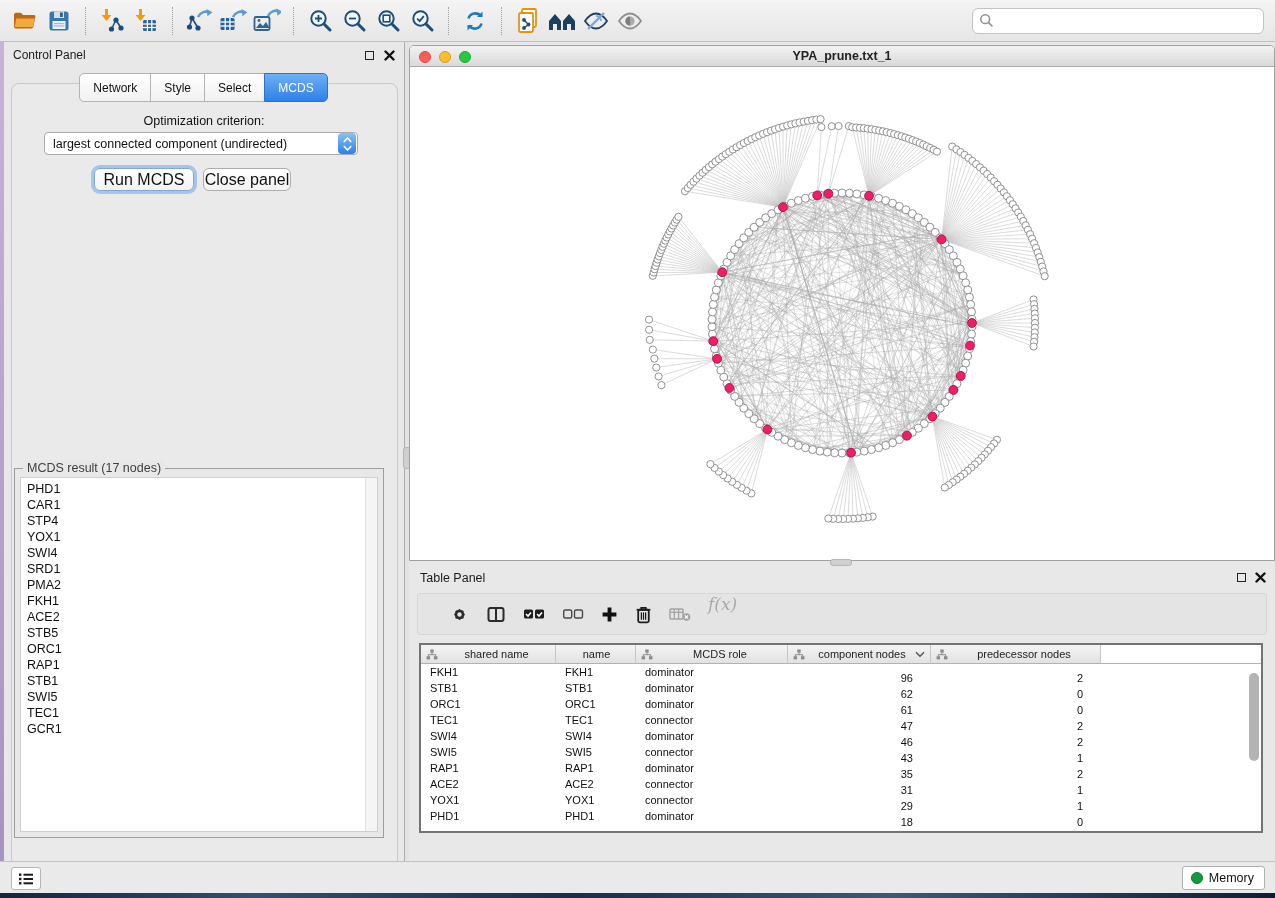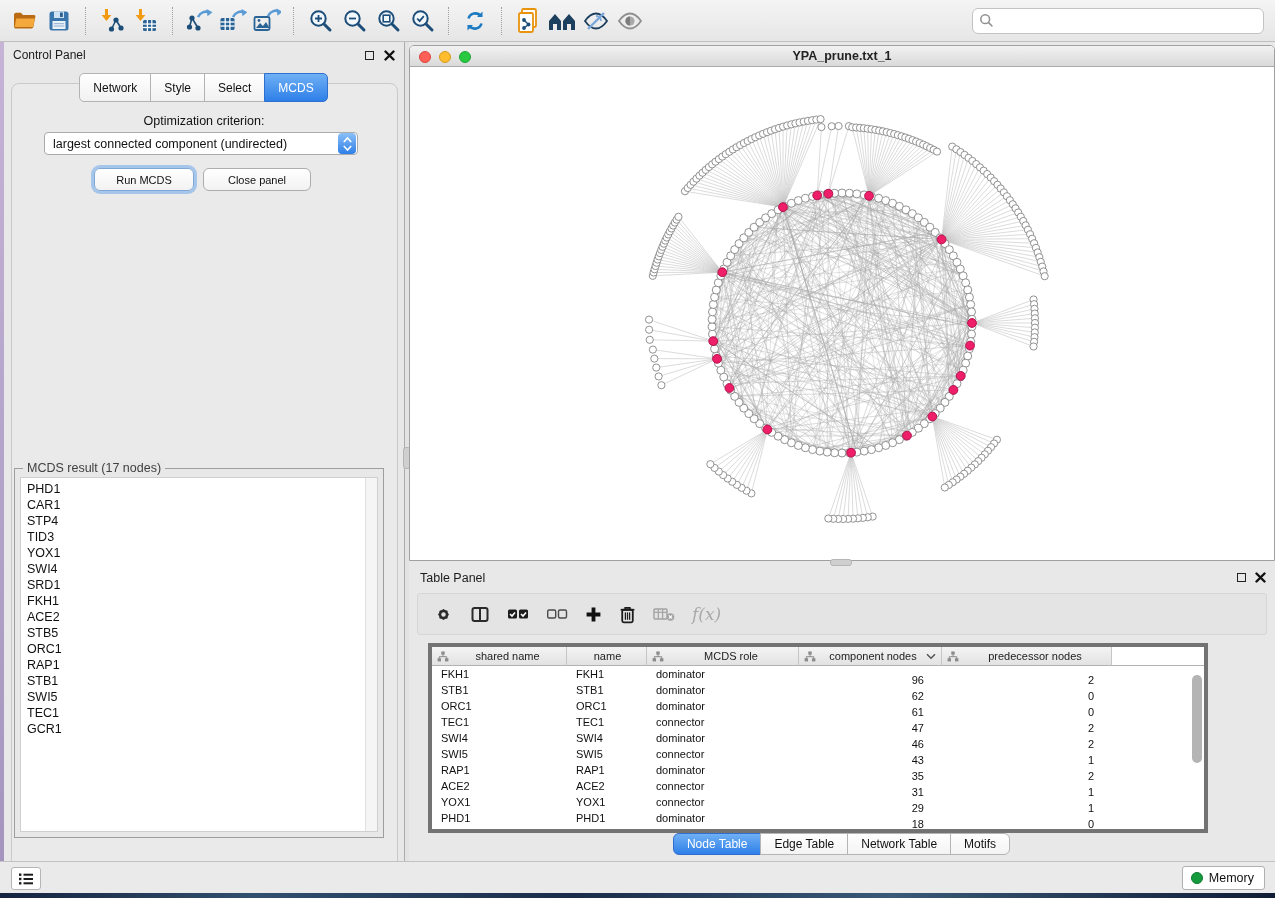--- a/index.html
+++ b/index.html
@@ -36,24 +36,24 @@
   .seg-tab.sel { background:linear-gradient(#6fb0f5,#2e7fe8); border-color:#2f6fce; color:#fff; }
   .cp-content-border { position:absolute; left:7px; top:41px; width:387px; height:801px;
       border:1px solid #c9c9c9; border-radius:8px; background:#eaeaea; }
   .opt-label { position:absolute; left:0; top:72px; width:100%; text-align:center; font-size:12.5px; color:#111; }
   .dropdown { position:absolute; left:40px; top:90px; width:314px; height:23px; background:#fff;
       border:1px solid #ababab; border-radius:4px; display:flex; align-items:center; }
   .dropdown .dd-text { flex:1; font-size:12.5px; color:#111; padding-left:8px; white-space:nowrap; overflow:hidden; }
   .dd-stepper { width:18px; height:21px; border-radius:4px; margin-right:1px;
       background:linear-gradient(#8cc0f7,#2e7fe8); display:flex; flex-direction:column; align-items:center; justify-content:center; gap:2px; }
   .btn { background:linear-gradient(#ffffff,#f2f2f2); border:1px solid #adadad; border-radius:6px;
-      font-size:11px; color:#111; display:flex; align-items:center; justify-content:center; }
+      font-size:16px; color:#111; display:flex; align-items:center; justify-content:center; }
   .run-btn { position:absolute; left:90px; top:126px; width:100px; height:23px; border-color:#7ea8d8;
       box-shadow:0 0 0 3px rgba(110,165,235,.55); }
-  .closepanel-btn { position:absolute; left:199px; top:126px; width:108px; height:23px; }
+  .closepanel-btn { position:absolute; left:199px; top:126px; width:88px; height:23px; }
   .mcds-group { position:absolute; left:10px; top:426px; width:370px; height:370px; border:1px solid #9e9e9e; background:#e8e8e8; }
   .mcds-legend { position:absolute; left:8px; top:-8px; background:#e8e8e8; padding:0 4px; font-size:12.5px; color:#404040; }
   .mcds-list { position:absolute; left:5px; top:8px; right:5px; bottom:5px; background:#fff; border:1px solid #cfcfcf; overflow:hidden; }
   .mcds-track { position:absolute; right:0; top:0; width:12px; height:100%; background:#f5f5f5; border-left:1px solid #e0e0e0; }
   .mcds-list ul { list-style:none; padding:3px 0 0 6px; }
   .mcds-list li { font-size:12.5px; line-height:16px; color:#111; }
 
   
   .vsplit { position:absolute; left:405px; top:42px; width:4px; height:820px; background:#e3e3e3; }
   .vsplit .grip { position:absolute; left:-2px; top:405px; width:8px; height:22px; background:#cfcfcf; border:1px solid #b5b5b5; border-radius:3px; }
@@ -62,24 +62,24 @@
   
   .net-window { position:absolute; left:409px; top:45px; width:866px; height:516px; border:1px solid #a0a0a0; border-radius:5px 5px 0 0; overflow:hidden; background:#fff; }
   .net-titlebar { height:21px; background:linear-gradient(#f2f2f2,#d9d9d9); border-bottom:1px solid #ababab; position:relative; }
   .tl { position:absolute; top:4.5px; width:12px; height:12px; border-radius:50%; }
   .net-title { position:absolute; width:100%; text-align:center; top:3px; font-size:12.5px; font-weight:600; color:#222; }
   .net-canvas { position:relative; width:100%; height:494px; background:#fff; }
 
   
   .table-panel { position:absolute; left:409px; top:565px; width:866px; height:295px; background:#e8e8e8; }
   .tp-toolbar { position:absolute; left:8px; top:28px; right:8px; height:42px; background:#e4e4e4; border:1px solid #d6d6d6; border-radius:3px;
-      display:flex; align-items:center; gap:17px; padding-left:16px; }
+      display:flex; gap:17px; padding-left:32px; }
   .tp-ic { display:flex; align-items:center; justify-content:center; }
   .fx-label { font-size:17px; font-style:italic; font-family:"DejaVu Serif","Liberation Serif",serif; color:#a9a9a9; }
-  .table-view { position:absolute; left:19px; top:78px; width:780px; height:190px; background:#fff; border:4px solid #737373; overflow:hidden; }
+  .table-view { position:absolute; left:10px; top:78px; width:844px; height:190px; background:#fff; border:2px solid #737373; overflow:hidden; }
   .thead { display:flex; height:19px; }
   .th { background:linear-gradient(#f4f4f4,#e2e2e2); border-right:1px solid #c6c6c6; border-bottom:1px solid #b2b2b2;
       display:flex; align-items:center; font-size:11px; color:#222; }
   .th .lbl { flex:1; text-align:center; }
   .th-fill { flex:1; border-bottom:1px solid #b2b2b2; background:#fff; }
   .trow { display:flex; height:16px; }
   .td { font-size:11px; color:#111; display:flex; align-items:center; }
   .td.txt { padding-left:9px; }
   .td.num { justify-content:flex-end; padding-right:18px;margin-top:11px; }
   .tv-scroll { position:absolute; right:1px; top:22px; width:12px; height:160px; }
@@ -298,24 +298,24 @@
   </div>
   <div class="btn run-btn">Run MCDS</div>
   <div class="btn closepanel-btn">Close panel</div>
   <div class="mcds-group">
     <span class="mcds-legend">MCDS result (17 nodes)</span>
     <div class="mcds-list">
       <ul id="mcds-items">
           <li>PHD1</li>
           <li>CAR1</li>
           <li>STP4</li>
-          <li>TID3</li>
           <li>YOX1</li>
           <li>SWI4</li>
           <li>SRD1</li>
+          <li>PMA2</li>
           <li>FKH1</li>
           <li>ACE2</li>
           <li>STB5</li>
           <li>ORC1</li>
           <li>RAP1</li>
           <li>STB1</li>
           <li>SWI5</li>
           <li>TEC1</li>
           <li>GCR1</li>
         </ul>
@@ -1433,26 +1433,20 @@
           <div class="td txt" style="width: 152px;">dominator</div>
           <div class="td num" style="width: 143px;">18</div>
           <div class="td num" style="width: 170px;">0</div>
         </div>
       </div>
     <div class="tv-scroll">
         <div class="tv-thumb"></div>
       </div>
   </div>
 
-  <div class="bottom-tabs">
-    <div class="bt-tab first sel">Node Table</div>
-    <div class="bt-tab">Edge Table</div>
-    <div class="bt-tab">Network Table</div>
-    <div class="bt-tab last">Motifs</div>
-  </div>
 </div>
 
 <div class="status-bar">
   <span class="list-btn">
     <svg width="16" height="14" viewBox="0 0 16 14">
         <g fill="#1c1c1c">
           <rect x="1" y="1.5" width="2.4" height="2.4"></rect>
           <rect x="1" y="5.8" width="2.4" height="2.4"></rect>
           <rect x="1" y="10.1" width="2.4" height="2.4"></rect>
         </g>

